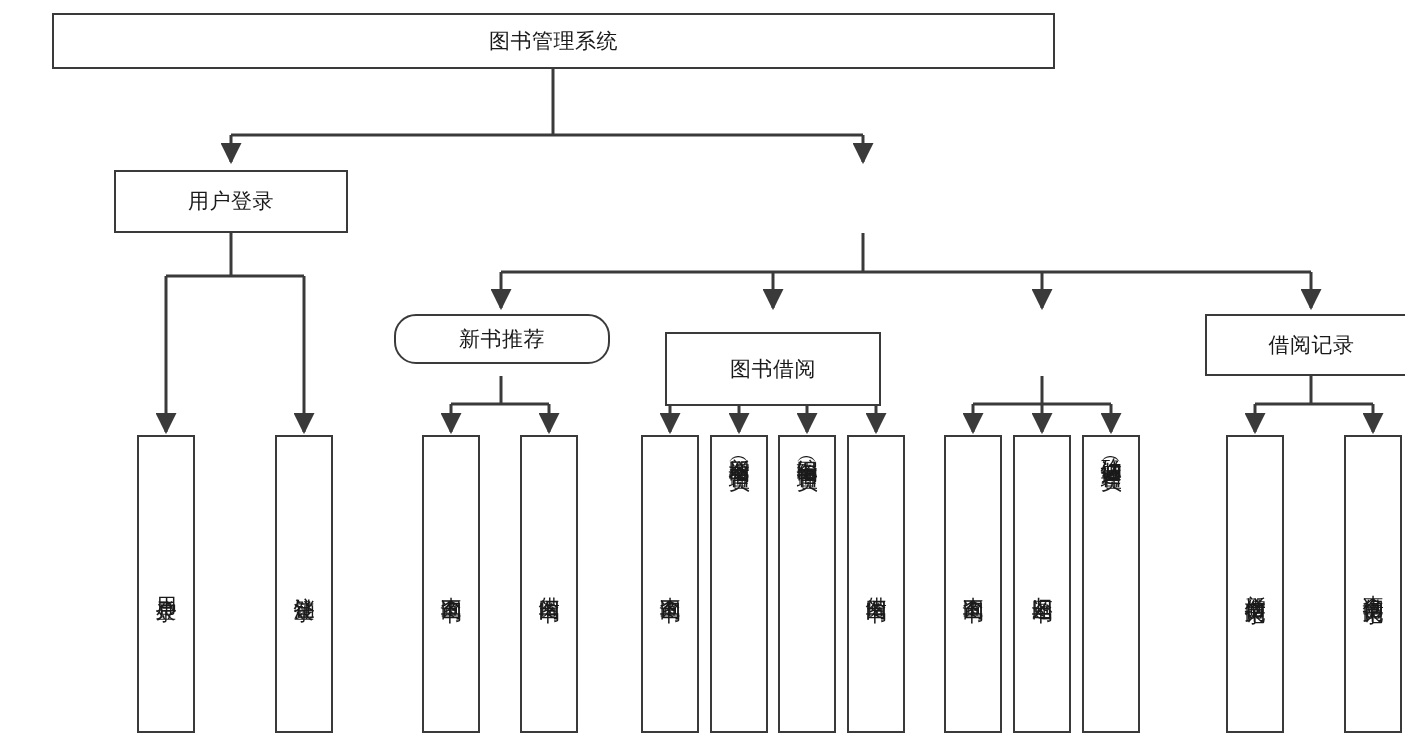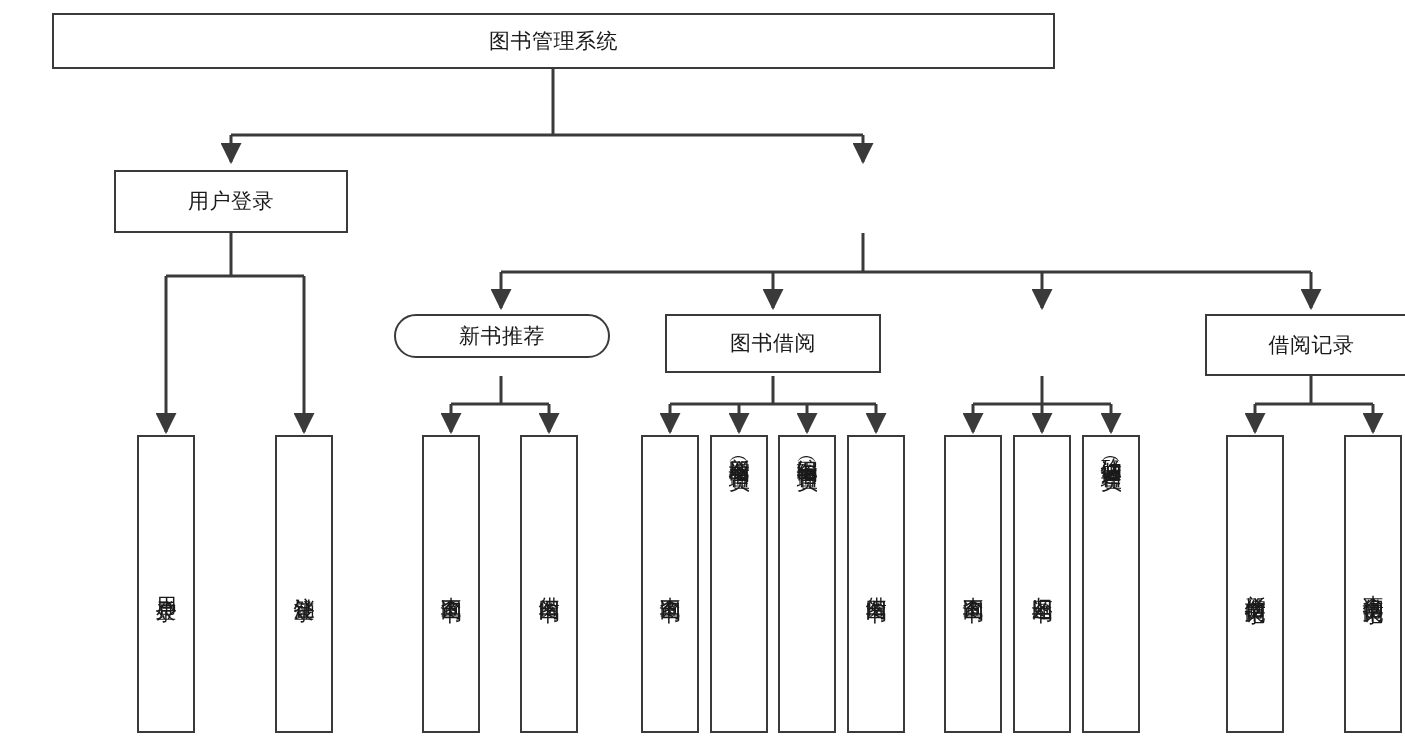--- a/index.html
+++ b/index.html
@@ -126,24 +126,24 @@
   </svg>
 
   <div class="node" style="left:19px; top:13px; width:1003px; height:56px;">
     <span class="label">图书管理系统</span>
   </div>
 
   <div class="node" style="left:81px; top:170px; width:234px; height:63px;">
     <span class="label">用户登录</span>
   </div>
 
-  <div class="node" style="left:361px; top:314px; width:216px; height:44px;border-radius:22px;">
+  <div class="node" style="left:361px; top:314px; width:216px; height:50px;border-radius:22px;">
     <span class="label">新书推荐</span>
   </div>
-  <div class="node" style="left:632px; top:314px; width:216px; height:59px;">
+  <div class="node" style="left:632px; top:332px; width:216px; height:74px;">
     <span class="label">图书借阅</span>
   </div>
   <div class="node" style="left:1172px; top:314px; width:213px; height:62px;">
     <span class="label">借阅记录</span>
   </div>
 
   <div class="node leaf" style="left:104px; top:435px; width:58px; height:298px;">
     <span class="label">用户登录</span>
   </div>
   <div class="node leaf" style="left:242px; top:435px; width:58px; height:298px;">

